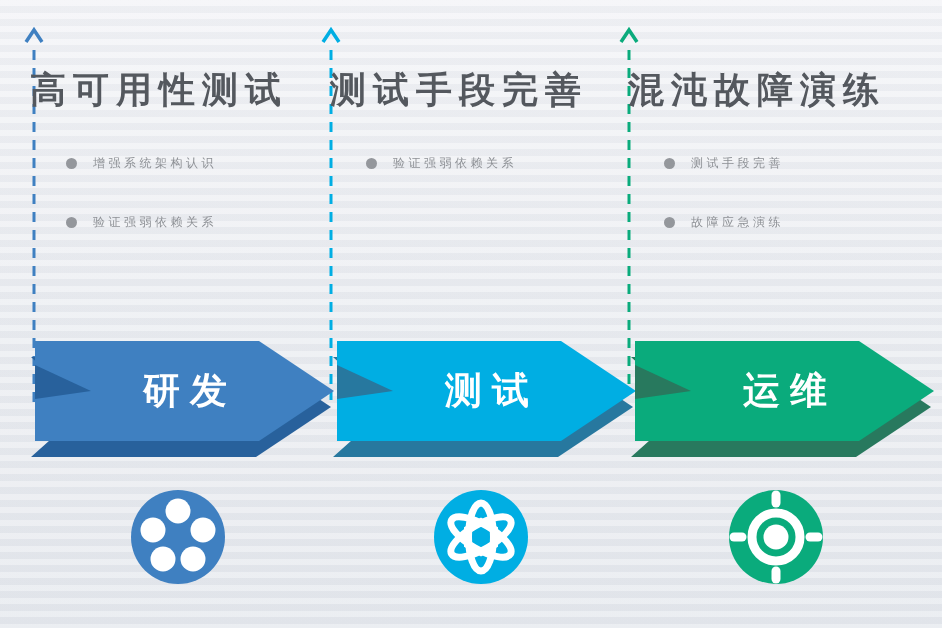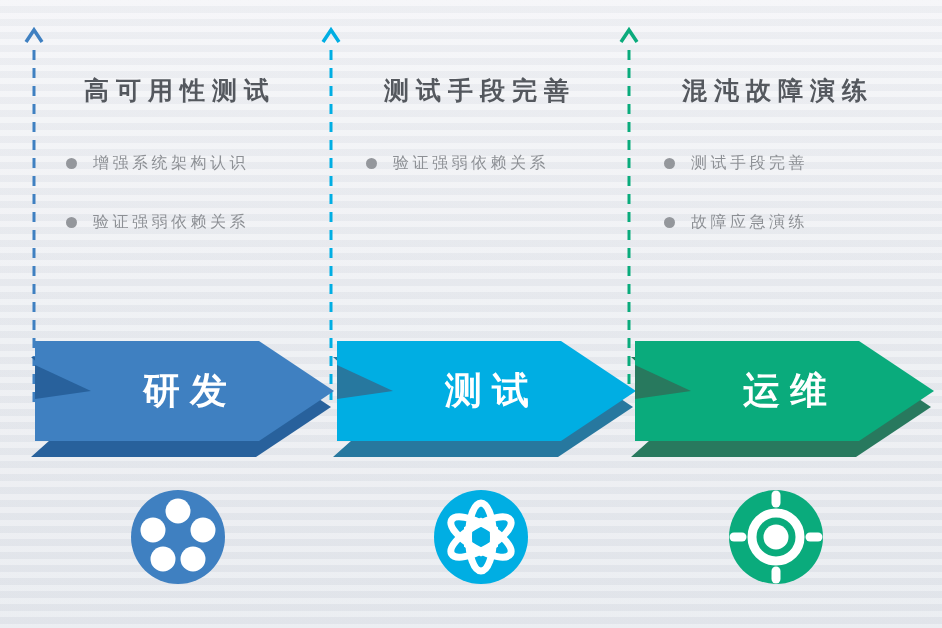--- a/index.html
+++ b/index.html
@@ -11,27 +11,27 @@
   
   body::before{
     content:"";position:absolute;inset:0;pointer-events:none;
     background:repeating-linear-gradient(180deg,
       rgba(255,255,255,.22) 0px,rgba(255,255,255,.22) 6px,
       rgba(125,135,155,.05) 6px,rgba(125,135,155,.05) 13px);
   }
   .col{position:absolute;top:60px;width:300px;}
   .col-1{left:30px;} .col-2{left:330px;} .col-3{left:628px;}
   .col-title{
-    text-align:center;font-size:25px;font-weight:700;letter-spacing:7px;
+    font-size:36px;font-weight:700;letter-spacing:7px;
     color:#54585e;line-height:40px;padding-top:10px;white-space:nowrap;
   }
   .bullets{margin-top:36px;padding-left:36px;}
   .bullet-row{display:flex;align-items:center;margin-bottom:25px;height:34px;}
   .dot{width:11px;height:11px;border-radius:50%;background:#94979c;flex:0 0 11px;margin-right:16px;}
-  .bullet-text{font-size:16px;letter-spacing:3.5px;color:#8d9095;font-weight:500;white-space:nowrap;}
+  .bullet-text{font-size:12px;letter-spacing:3.5px;color:#8d9095;font-weight:500;white-space:nowrap;}
   .guide{position:absolute;top:24px;width:20px;height:382px;}
   .g-1{left:24px;} .g-2{left:321px;} .g-3{left:619px;}
   .banner{position:absolute;top:333px;width:312px;height:128px;}
   .b-1{left:29px;} .b-2{left:331px;} .b-3{left:629px;}
   .banner-label{
     position:absolute;top:341px;height:100px;width:312px;
     display:flex;align-items:center;justify-content:center;
     color:#ffffff;font-size:37px;font-weight:700;letter-spacing:10px;
     text-indent:10px;pointer-events:none;
   }

